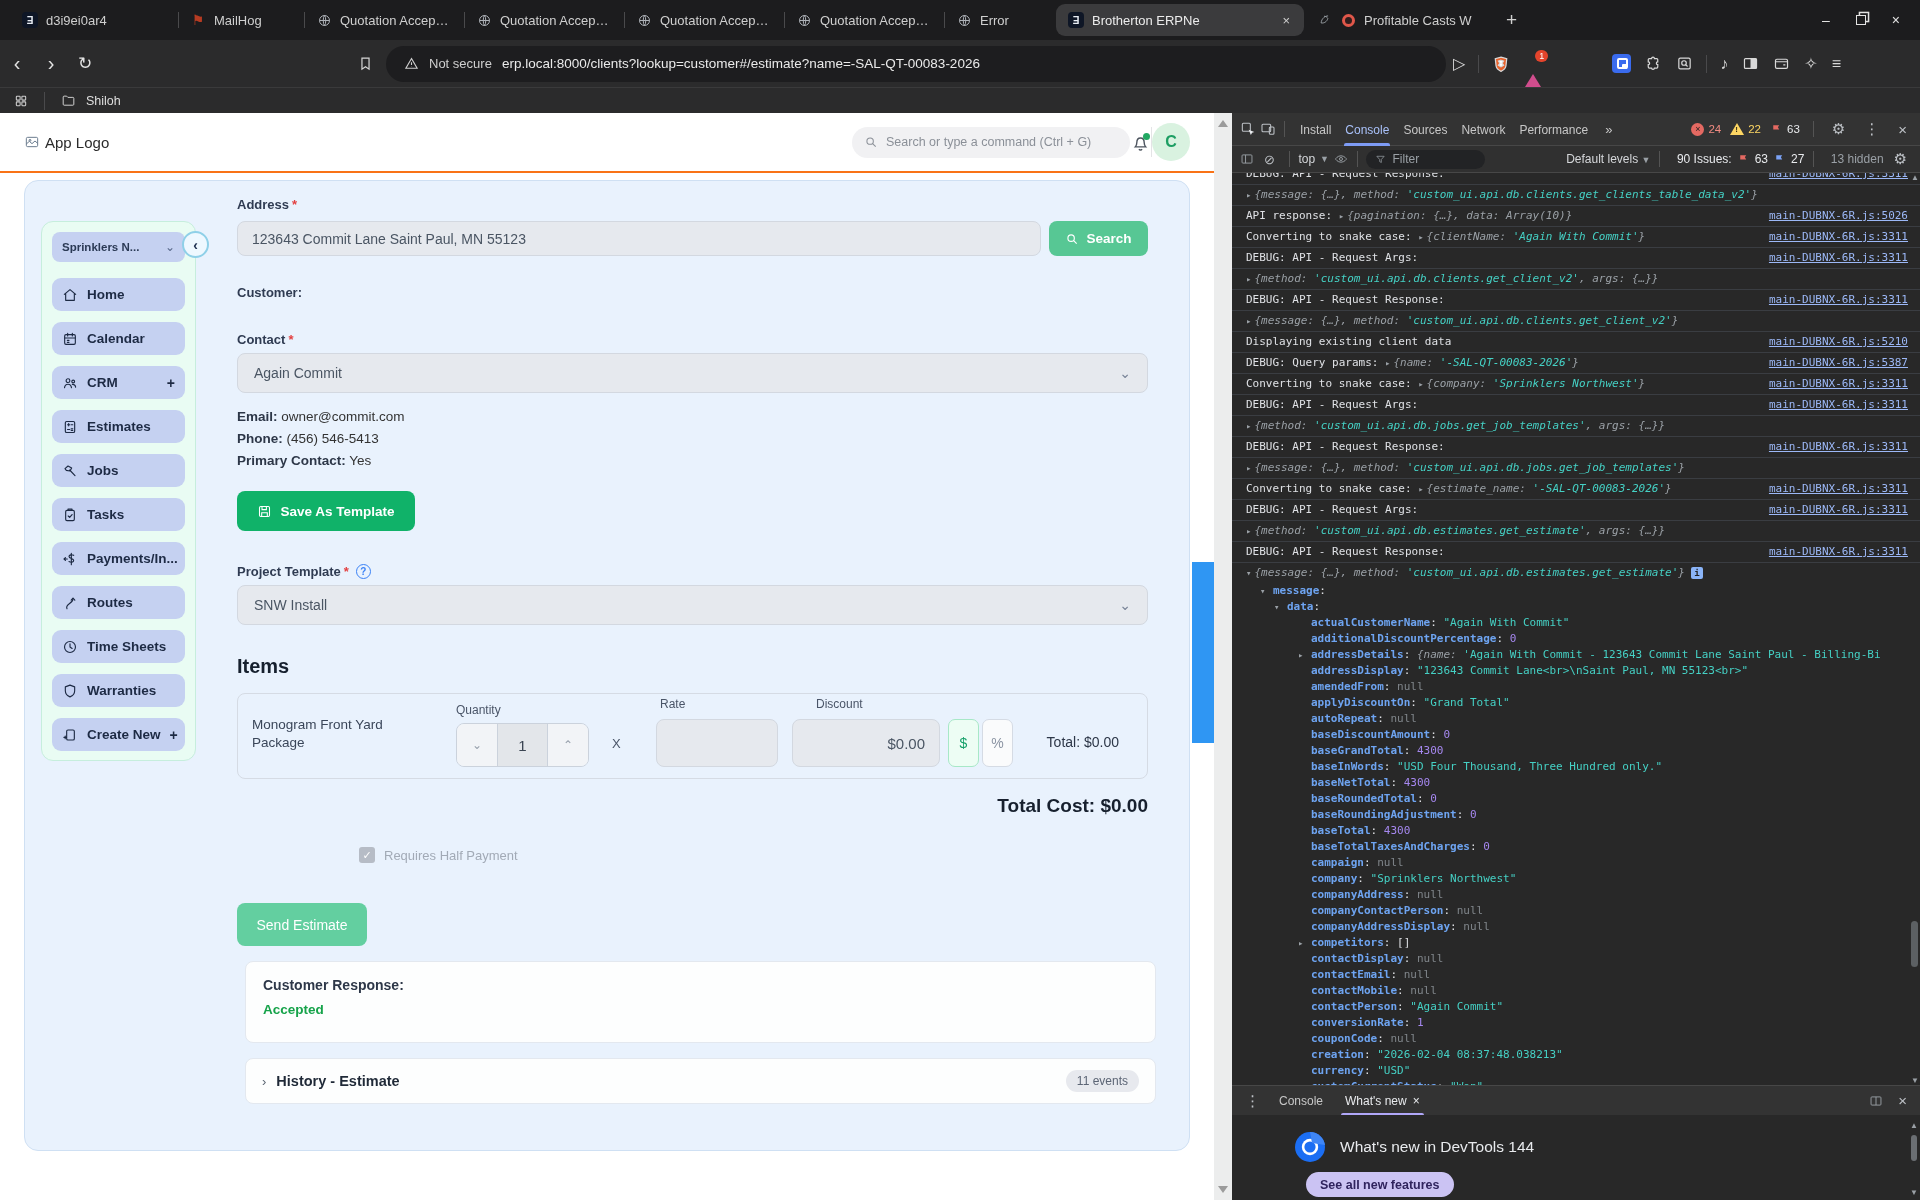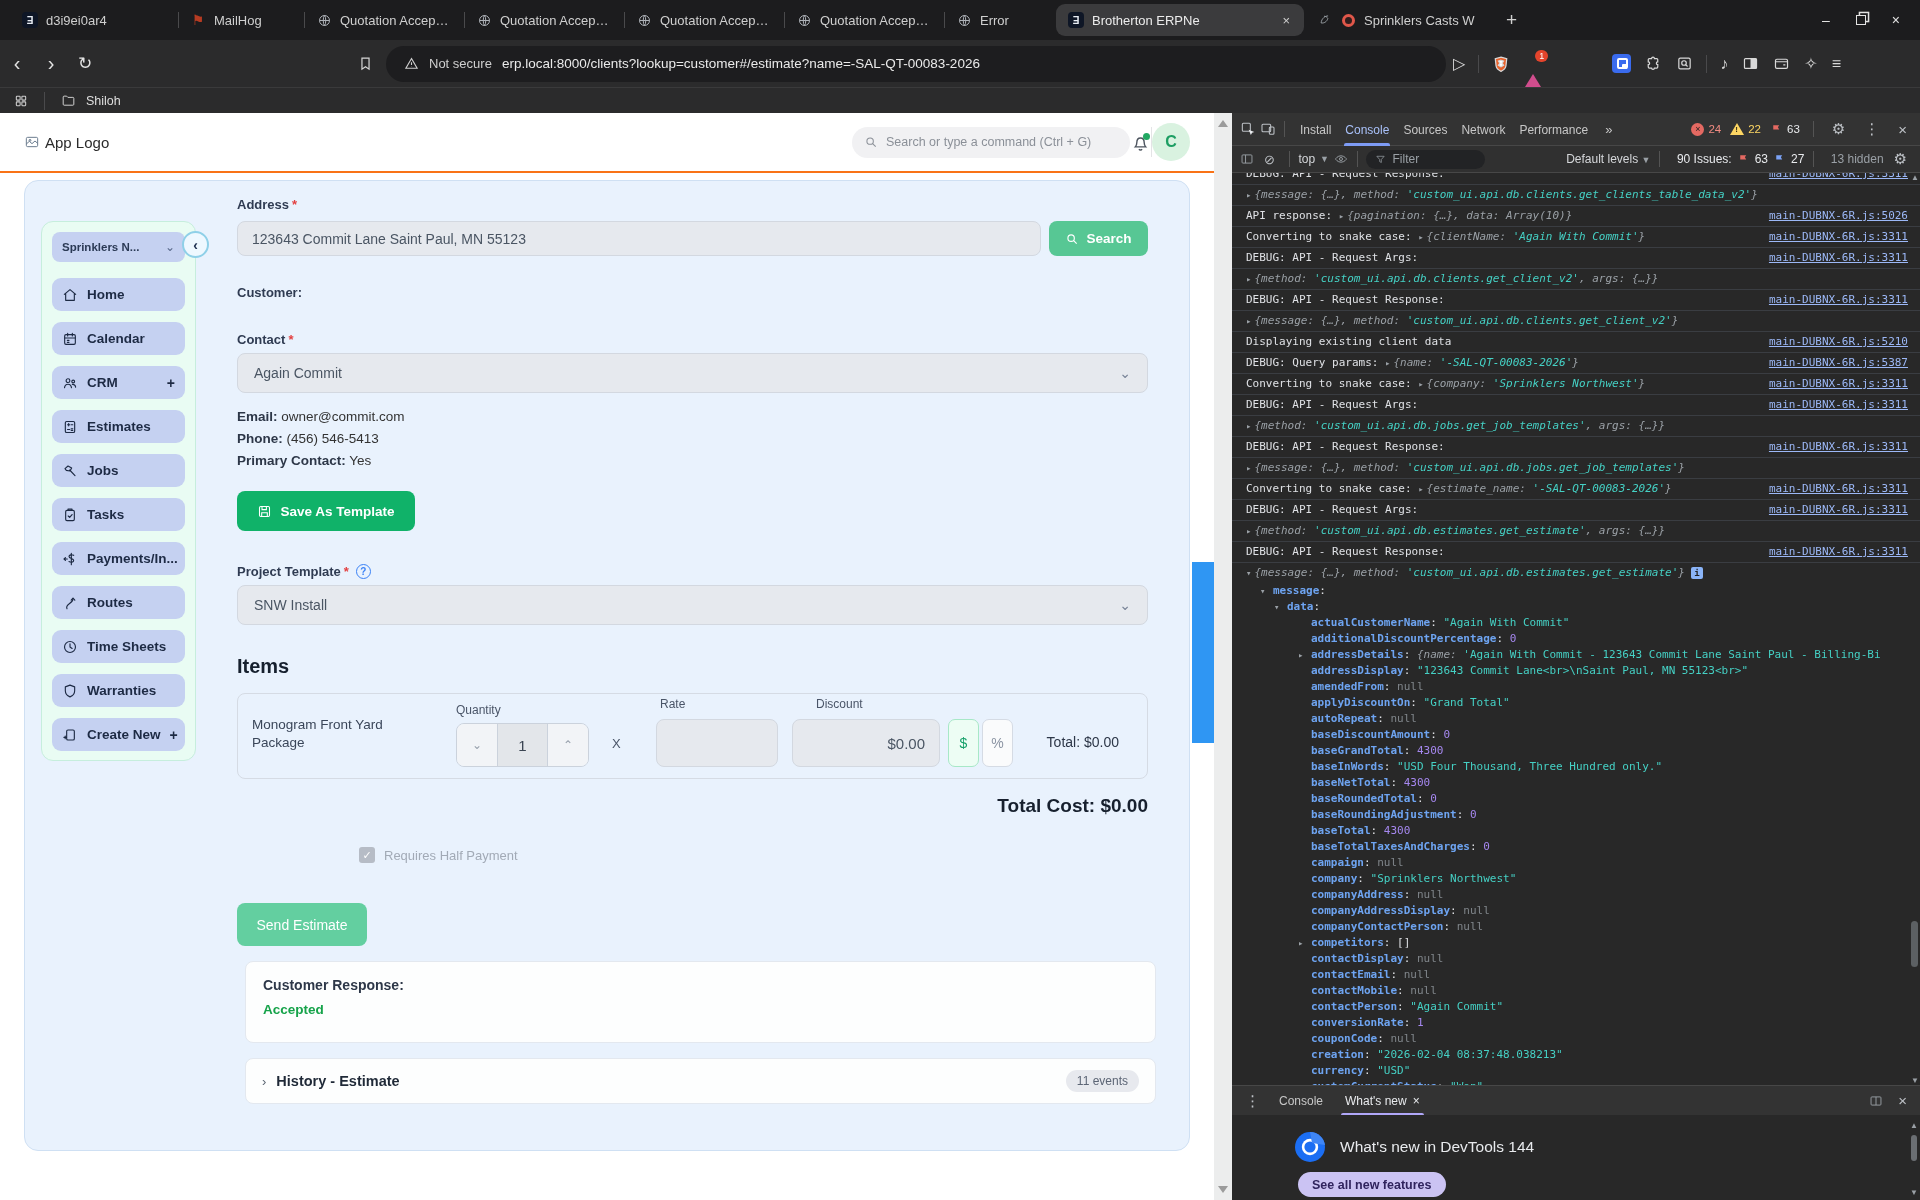--- a/index.html
+++ b/index.html
@@ -224,21 +224,21 @@
   #dt-drawer { position:absolute; left:0; top:972px; width:688px; height:30px; background:#333333;
     border-top:1px solid #474747; display:flex; align-items:center; padding:0 8px; gap:6px; }
   .dr-tab { padding:0 8px; height:30px; display:flex; align-items:center; gap:6px; color:#c7c7c7; position:relative; font-size:12px; }
   .dr-tab.active { color:#e8eaed; }
   .dr-tab.active::after { content:""; position:absolute; left:4px; right:4px; bottom:0; height:3px; background:#b0a7f8; border-radius:2px 2px 0 0; }
   #drawer-right { margin-left:auto; display:flex; align-items:center; gap:10px; }
 
   #whatsnew { position:absolute; left:0; top:1002px; width:688px; height:85px; background:#282828; }
   #wn-row { position:absolute; left:62px; top:16px; display:flex; align-items:center; gap:14px; }
   #wn-title { font-size:15.5px; color:#e8eaed; }
-  #wn-btn { position:absolute; left:66px; top:57px; height:25px; background:#cbc3f3; color:#30245e;
+  #wn-btn { position:absolute; left:74px; top:57px; height:25px; background:#cbc3f3; color:#30245e;
     border-radius:14px; display:flex; align-items:center; padding:0 14px; font-size:12.5px; font-weight:bold; }
   #wn-scroll { position:absolute; right:2px; top:6px; width:8px; height:76px; }
   #wn-scroll .sarr { color:#9aa0a6; font-size:8px; position:absolute; left:0; }
   #wn-scroll .thumb { position:absolute; left:1px; top:14px; width:6px; height:26px; background:#6b6f73; border-radius:3px; }
 </style>
 </head>
 <body>
 
 <div id="tabstrip">
   <div class="tabs" id="tabs-container">
@@ -302,21 +302,21 @@
       </div>
       <div class="tab" style="width: 188px;">
         <span class="fv fv-feather">
           <svg viewBox="0 0 24 24">
             <path d="M19 5c-5 0-11 4-12 12M7 17c5 1 10-2 11.5-7.5C17.5 7.5 15.5 5.5 12 5.5"></path>
           </svg>
         </span>
         <span class="fv">
           <span class="fv-rec"></span>
         </span>
-        <span class="title">Sprinklers Casts W</span>
+        <span class="title">Profitable Casts W</span>
       </div>
     </div>
   <div id="newtab">+</div>
   <div id="wincontrols">
     <span class="wc">–</span>
     <span class="restore-glyph"></span>
     <span class="wc">×</span>
   </div>
 </div>
 
@@ -762,22 +762,22 @@
       <div class="trow i3"><span class="slot"></span><span class="c-k">baseGrandTotal</span><span class="c-p">: </span><span class="c-n">4300</span></div>
       <div class="trow i3"><span class="slot"></span><span class="c-k">baseInWords</span><span class="c-p">: </span><span class="c-s">"USD Four Thousand, Three Hundred only."</span></div>
       <div class="trow i3"><span class="slot"></span><span class="c-k">baseNetTotal</span><span class="c-p">: </span><span class="c-n">4300</span></div>
       <div class="trow i3"><span class="slot"></span><span class="c-k">baseRoundedTotal</span><span class="c-p">: </span><span class="c-n">0</span></div>
       <div class="trow i3"><span class="slot"></span><span class="c-k">baseRoundingAdjustment</span><span class="c-p">: </span><span class="c-n">0</span></div>
       <div class="trow i3"><span class="slot"></span><span class="c-k">baseTotal</span><span class="c-p">: </span><span class="c-n">4300</span></div>
       <div class="trow i3"><span class="slot"></span><span class="c-k">baseTotalTaxesAndCharges</span><span class="c-p">: </span><span class="c-n">0</span></div>
       <div class="trow i3"><span class="slot"></span><span class="c-k">campaign</span><span class="c-p">: </span><span class="c-u">null</span></div>
       <div class="trow i3"><span class="slot"></span><span class="c-k">company</span><span class="c-p">: </span><span class="c-s">"Sprinklers Northwest"</span></div>
       <div class="trow i3"><span class="slot"></span><span class="c-k">companyAddress</span><span class="c-p">: </span><span class="c-u">null</span></div>
+      <div class="trow i3"><span class="slot"></span><span class="c-k">companyContactPerson</span><span class="c-p">: </span><span class="c-u">null</span></div>
       <div class="trow i3"><span class="slot"></span><span class="c-k">companyAddressDisplay</span><span class="c-p">: </span><span class="c-u">null</span></div>
-      <div class="trow i3"><span class="slot"></span><span class="c-k">companyContactPerson</span><span class="c-p">: </span><span class="c-u">null</span></div>
       <div class="trow i3"><span class="slot">▸</span><span class="c-k">competitors</span><span class="c-p">: []</span></div>
       <div class="trow i3"><span class="slot"></span><span class="c-k">contactDisplay</span><span class="c-p">: </span><span class="c-u">null</span></div>
       <div class="trow i3"><span class="slot"></span><span class="c-k">contactEmail</span><span class="c-p">: </span><span class="c-u">null</span></div>
       <div class="trow i3"><span class="slot"></span><span class="c-k">contactMobile</span><span class="c-p">: </span><span class="c-u">null</span></div>
       <div class="trow i3"><span class="slot"></span><span class="c-k">contactPerson</span><span class="c-p">: </span><span class="c-s">"Again Commit"</span></div>
       <div class="trow i3"><span class="slot"></span><span class="c-k">conversionRate</span><span class="c-p">: </span><span class="c-n">1</span></div>
       <div class="trow i3"><span class="slot"></span><span class="c-k">couponCode</span><span class="c-p">: </span><span class="c-u">null</span></div>
       <div class="trow i3"><span class="slot"></span><span class="c-k">creation</span><span class="c-p">: </span><span class="c-s">"2026-02-04 08:37:48.038213"</span></div>
       <div class="trow i3"><span class="slot"></span><span class="c-k">currency</span><span class="c-p">: </span><span class="c-s">"USD"</span></div>
       <div class="trow i3"><span class="slot"></span><span class="c-k">customCurrentStatus</span><span class="c-p">: </span><span class="c-s">"Won"</span></div>

